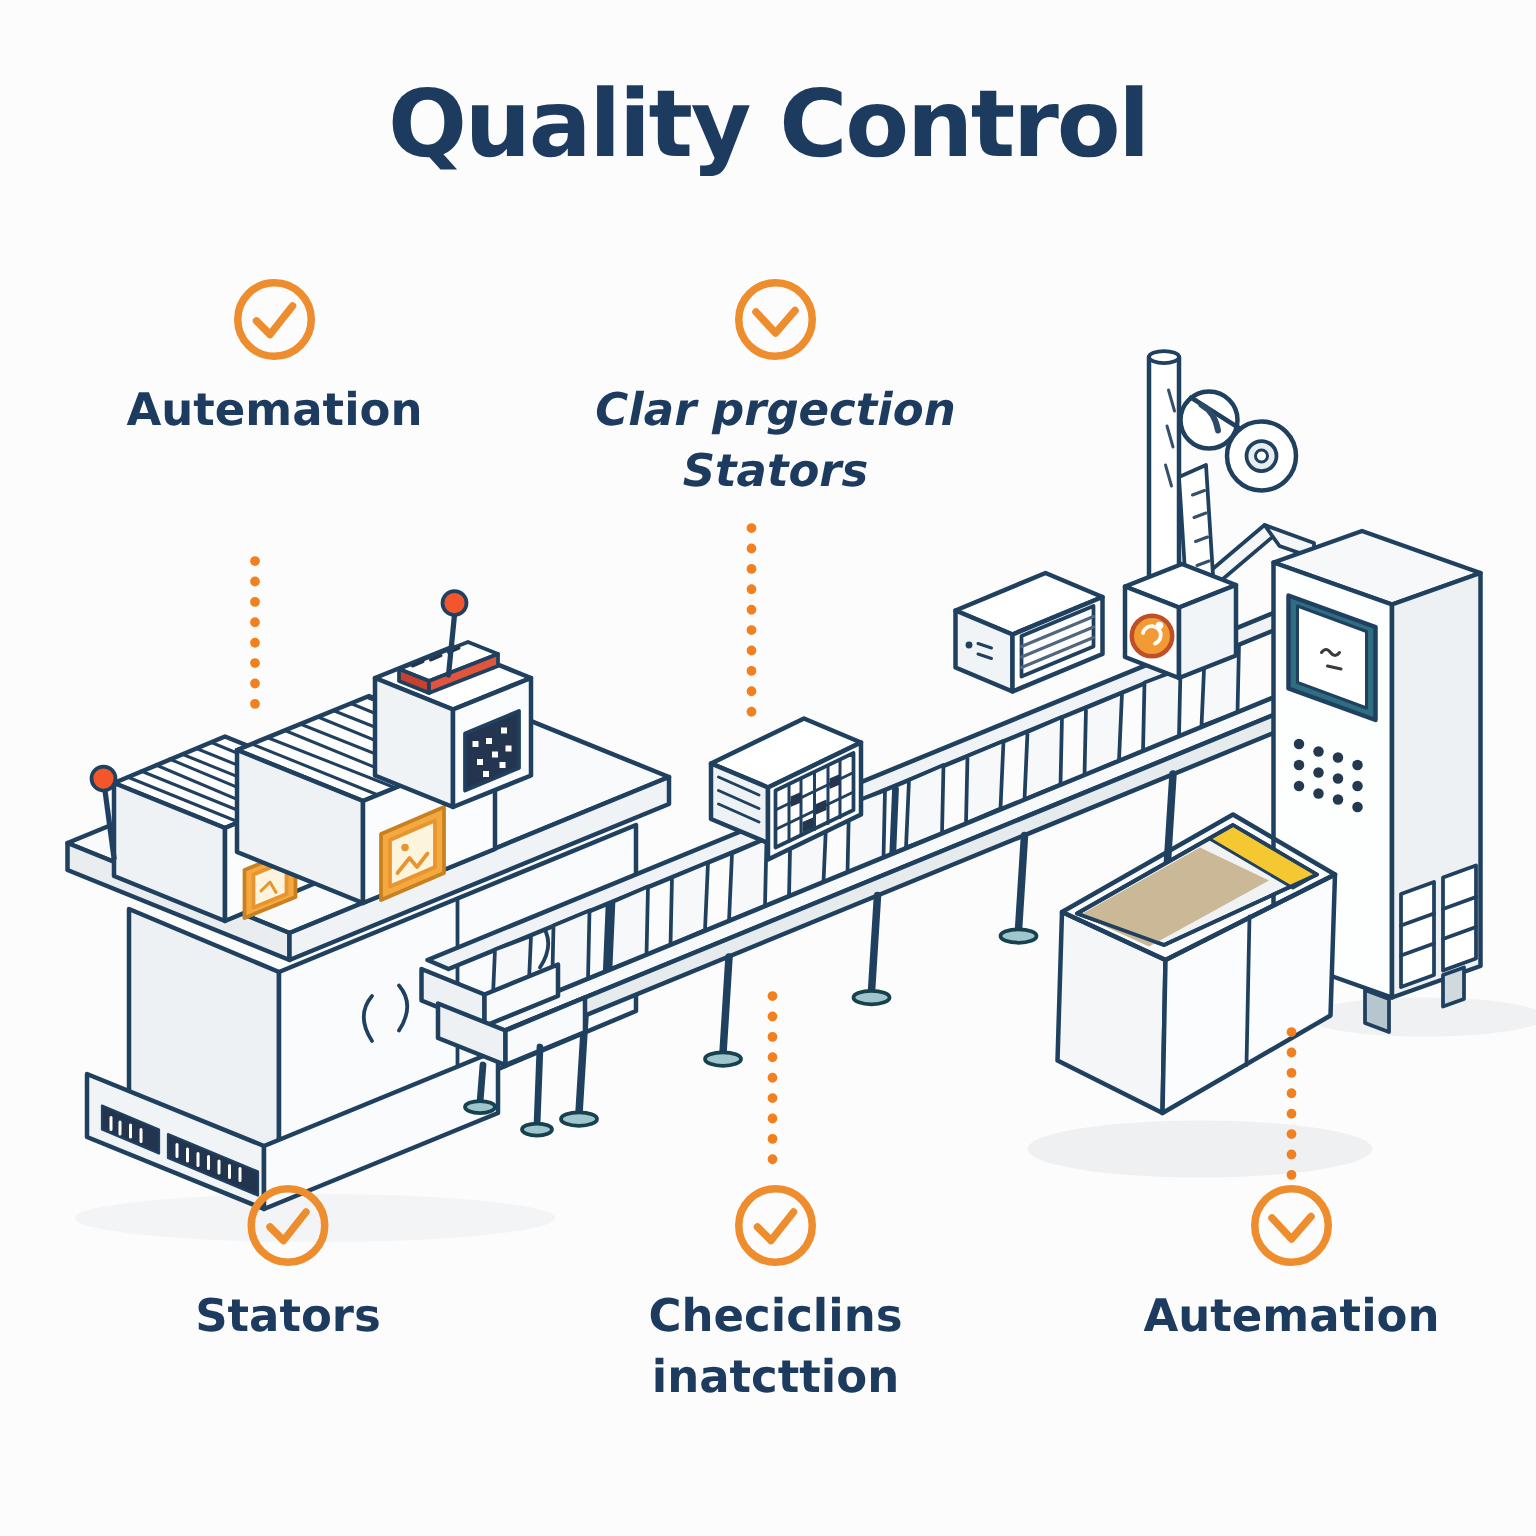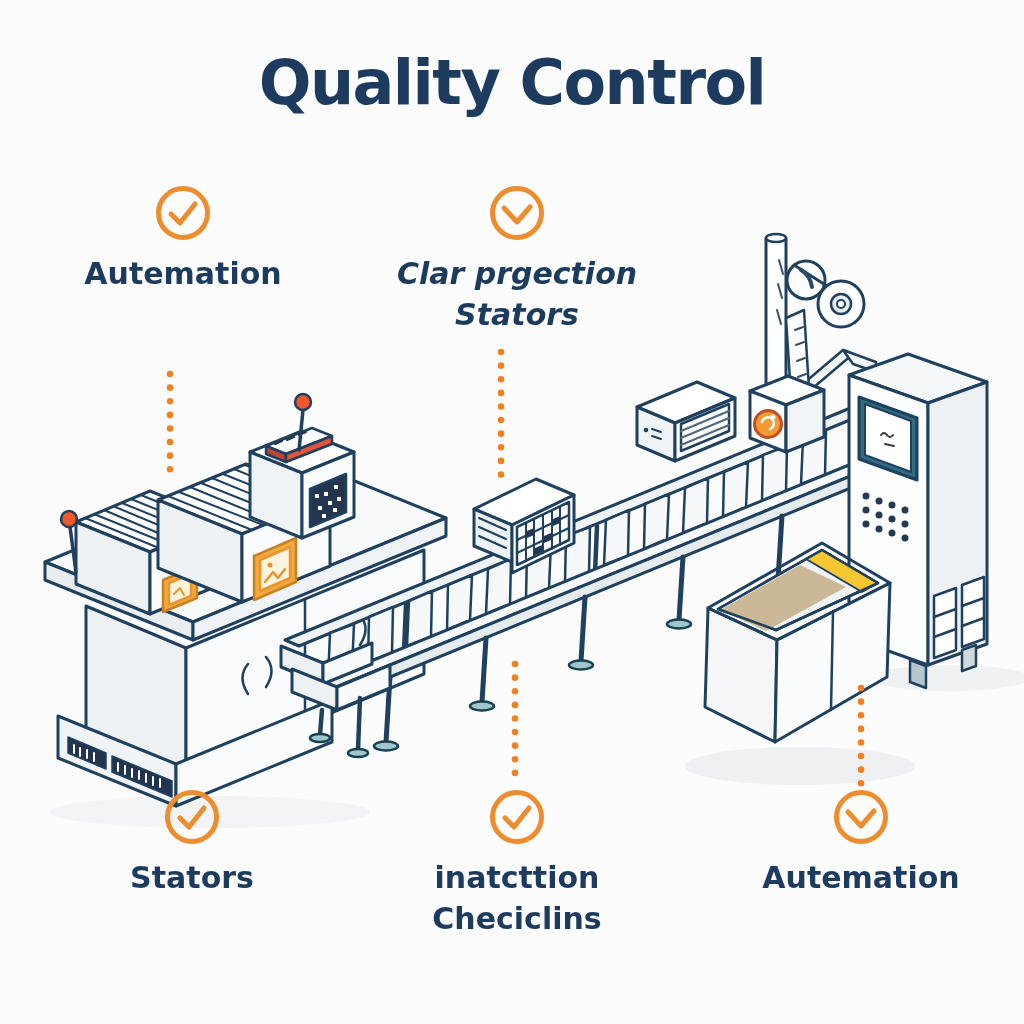--- a/index.html
+++ b/index.html
@@ -327,22 +327,22 @@
       <div>Stators</div>
     </div>
   </div>
 
   <div class="checkpoint" id="cp-b2">
     <svg class="cp-icon" width="58" height="58" viewBox="0 0 58 58">
       <circle cx="29" cy="29" r="24.5" fill="none" stroke="#ee8d2d" stroke-width="5"></circle>
       <path class="glyph" d="M17 30 L26 39 L41 20" fill="none" stroke="#ee8d2d" stroke-width="5" stroke-linecap="round" stroke-linejoin="round"></path>
     </svg>
     <div class="cp-label">
+      <div>Checiclins</div>
       <div>inatcttion</div>
-      <div>Checiclins</div>
     </div>
   </div>
 
   <div class="checkpoint" id="cp-b3">
     <svg class="cp-icon" width="58" height="58" viewBox="0 0 58 58">
       <circle cx="29" cy="29" r="24.5" fill="none" stroke="#ee8d2d" stroke-width="5"></circle>
       <path class="glyph" d="M16 24 L29 38 L42 23" fill="none" stroke="#ee8d2d" stroke-width="5" stroke-linecap="round" stroke-linejoin="round"></path>
     </svg>
     <div class="cp-label">
       <div>Autemation</div>

